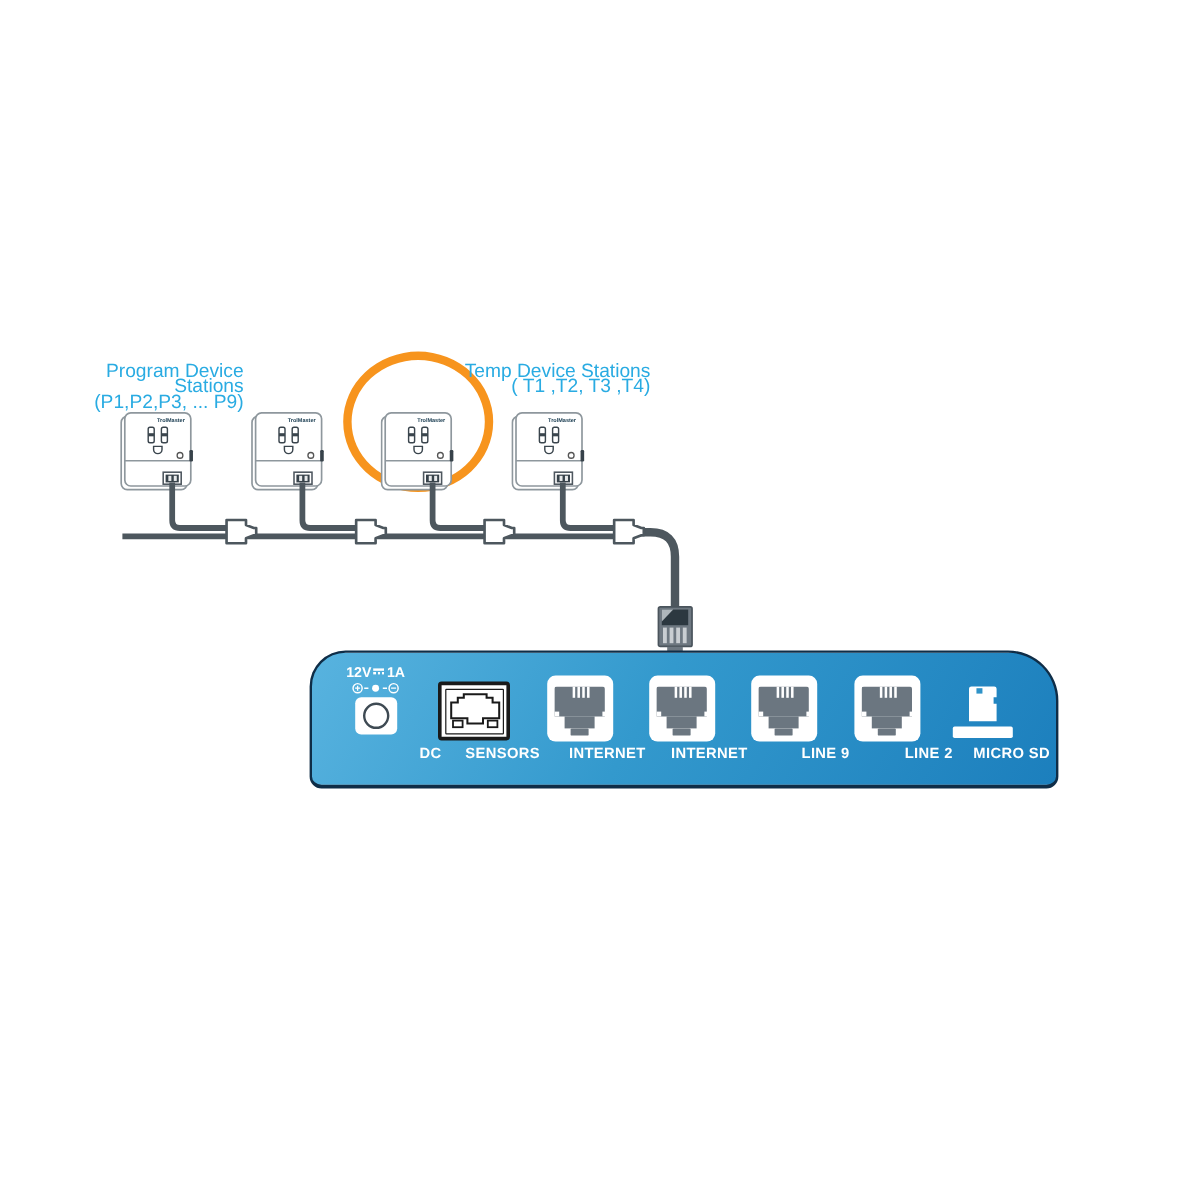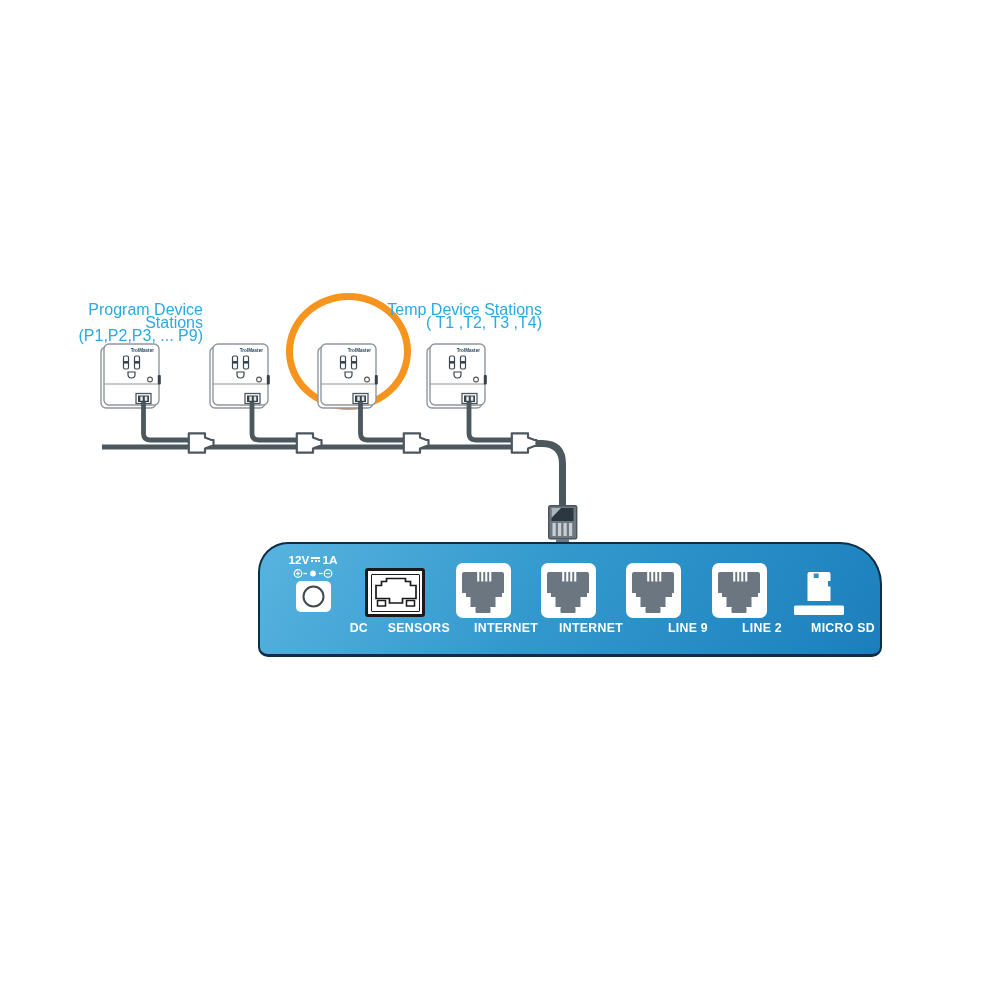--- a/index.html
+++ b/index.html
@@ -219,21 +219,21 @@
         <rect x="15.2" y="0" width="2.1" height="9.5" fill="#fff"></rect>
           <rect x="19.2" y="0" width="2.1" height="9.5" fill="#fff"></rect>
           <rect x="23.2" y="0" width="2.1" height="9.5" fill="#fff"></rect>
           <rect x="27.2" y="0" width="2.1" height="9.5" fill="#fff"></rect>
         <rect x="0" y="21" width="4" height="4" fill="#fff"></rect>
           <rect x="40" y="21" width="4" height="4" fill="#fff"></rect>
         <rect x="8.5" y="25" width="25" height="10" fill="#6B7680"></rect>
         <rect x="13.5" y="35" width="15" height="6" rx="1" fill="#6B7680"></rect>
       </svg>
     </div>
-    <div class="plabel" style="left:412px">LINE 2</div>
+    <div class="plabel" style="left:424px">LINE 2</div>
 
     <svg width="54" height="46" viewBox="0 0 54 46" style="position:absolute;left:532px;top:26px">
       <path d="M15.5,31 V4 Q15.5,2 17.5,2 H36.5 Q38.5,2 38.5,4 V11 H36 V16.5 H38.5 V31 Z" fill="#fff"></path>
       <rect x="21.7" y="3.5" width="5" height="4.5" fill="#2F93C8"></rect>
       <rect x="2" y="35.5" width="50" height="9.5" rx="1.5" fill="#fff"></rect>
     </svg>
     <div class="plabel" style="left:505px">MICRO SD</div>
   </div>
 
 </div>

